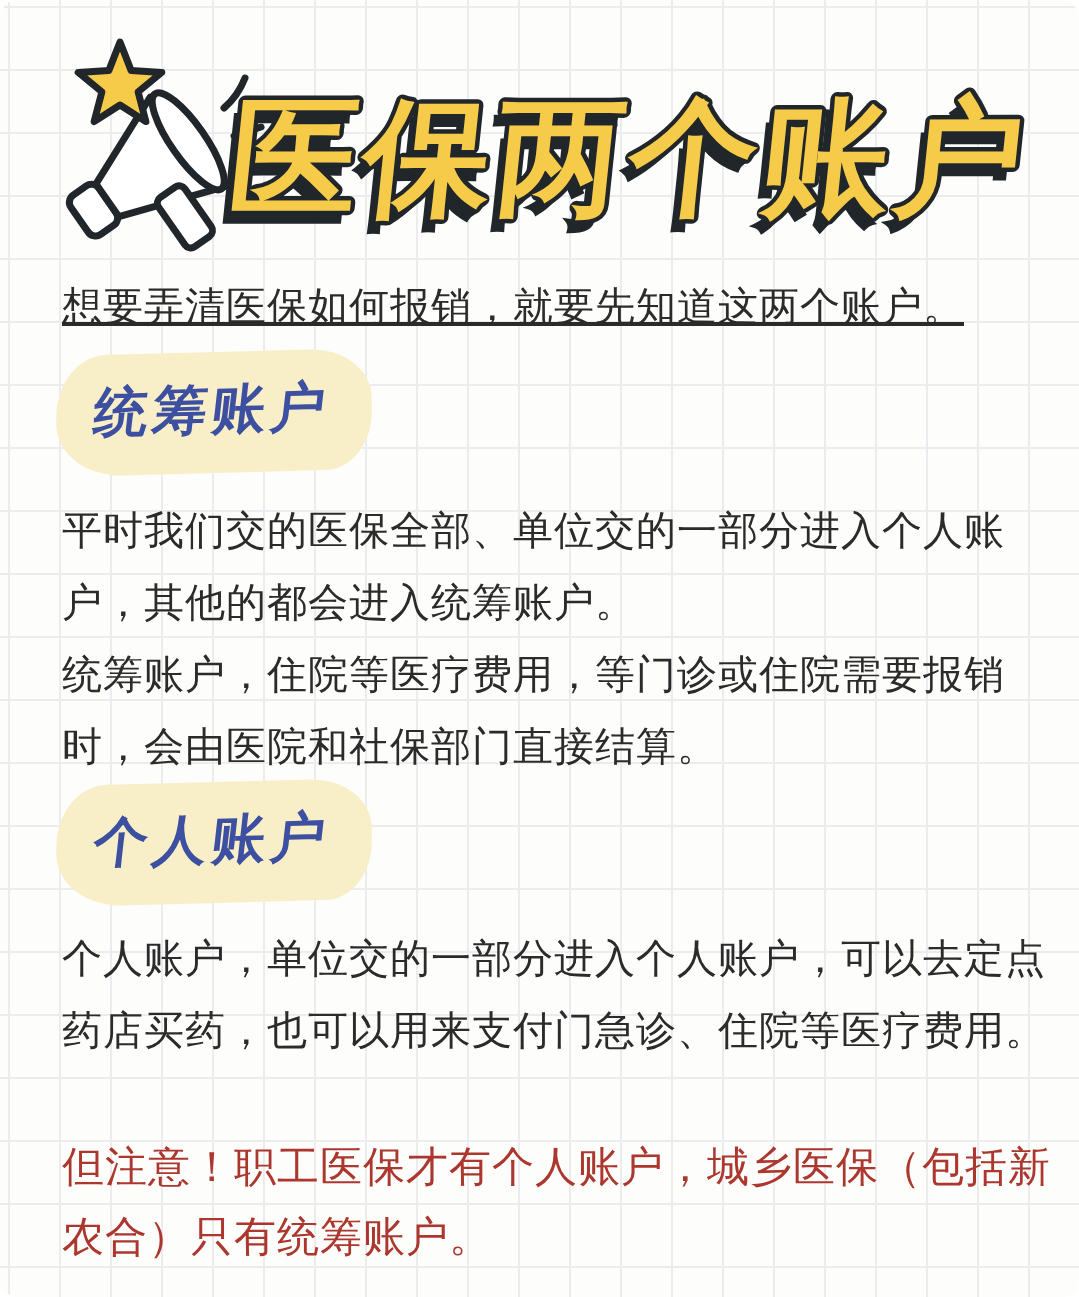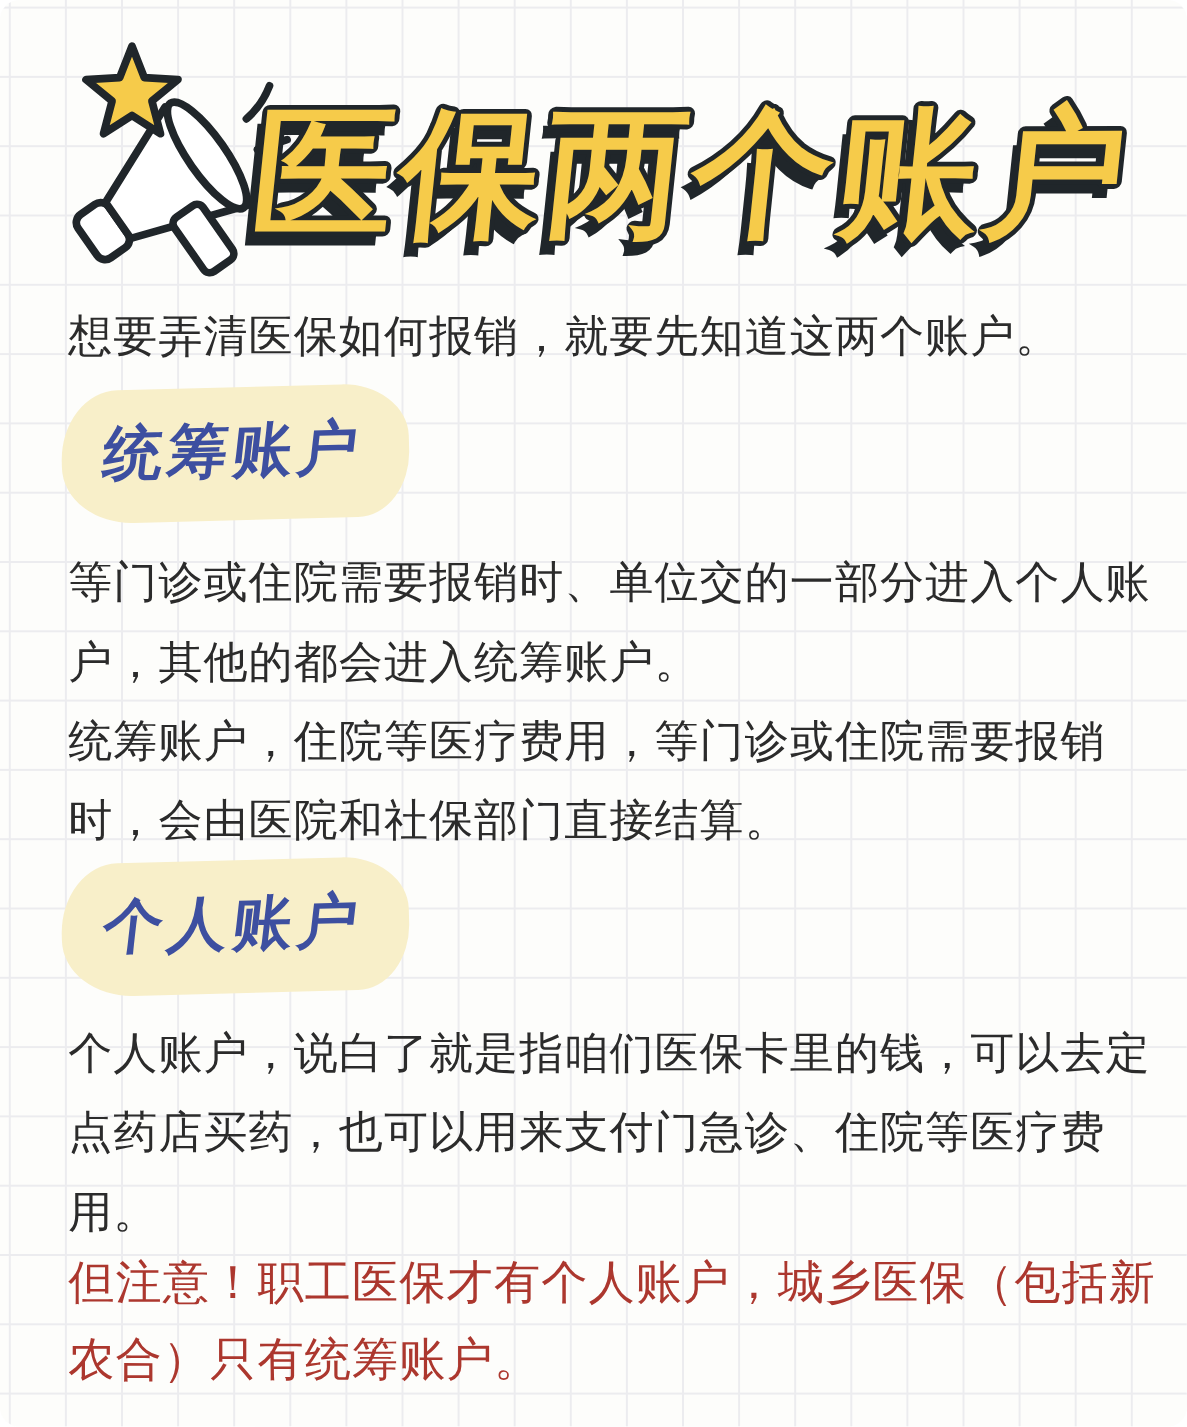--- a/index.html
+++ b/index.html
@@ -48,21 +48,21 @@
     position: absolute;
     left: 62px;
     width: 992px;
     color: #2B2B2B;
     font-size: 40px;
     line-height: 72px;
     letter-spacing: 1px;
     word-break: break-all;
   }
   .body-text p { margin: 0; }
-  .intro { top: 270px; }
+  .intro { top: 270px; text-decoration: underline; }
   .group-1 { top: 494px; }
   .group-2 { top: 922px; }
   .blob {
     position: absolute;
     left: 56px;
     background: #F8EFC9;
     border-radius: 52px 60px 48px 64px / 64px 48px 60px 52px;
     padding: 22px 42px 26px 38px;
     transform: rotate(-1.5deg);
   }
@@ -80,21 +80,20 @@
   .warning {
     position: absolute;
     left: 62px;
     top: 1132px;
     width: 1000px;
     color: #AC372E;
     font-size: 42px;
     line-height: 70px;
     letter-spacing: 1px;
     word-break: break-all;
-    font-family: Liberation Serif, serif;
   }
 </style>
 </head>
 <body>
 
 <div class="card">
 
   <div class="icon-wrap">
     <svg width="218" height="232" viewBox="0 0 218 232">
       <g stroke="#20262A" stroke-width="7" fill="#FFFFFF" stroke-linejoin="round" stroke-linecap="round">
@@ -124,29 +123,29 @@
 
   <div class="body-text intro">
     <p>想要弄清医保如何报销，就要先知道这两个账户。</p>
   </div>
 
   <div class="blob blob-1">
     <span class="heading">统筹账户</span>
   </div>
 
   <div class="body-text group-1">
-    <p>等门诊或住院需要报销时、单位交的一部分进入个人账户，其他的都会进入统筹账户。</p>
+    <p>平时我们交的医保全部、单位交的一部分进入个人账户，其他的都会进入统筹账户。</p>
     <p>统筹账户，住院等医疗费用，等门诊或住院需要报销时，会由医院和社保部门直接结算。</p>
   </div>
 
   <div class="blob blob-2">
     <span class="heading">个人账户</span>
   </div>
 
   <div class="body-text group-2">
-    <p>个人账户，说白了就是指咱们医保卡里的钱，可以去定点药店买药，也可以用来支付门急诊、住院等医疗费用。</p>
+    <p>个人账户，单位交的一部分进入个人账户，可以去定点药店买药，也可以用来支付门急诊、住院等医疗费用。</p>
   </div>
 
   <div class="warning">
     <p style="margin:0">但注意！职工医保才有个人账户，城乡医保（包括新农合）只有统筹账户。</p>
   </div>
 
 </div>
 
 </body></html>

